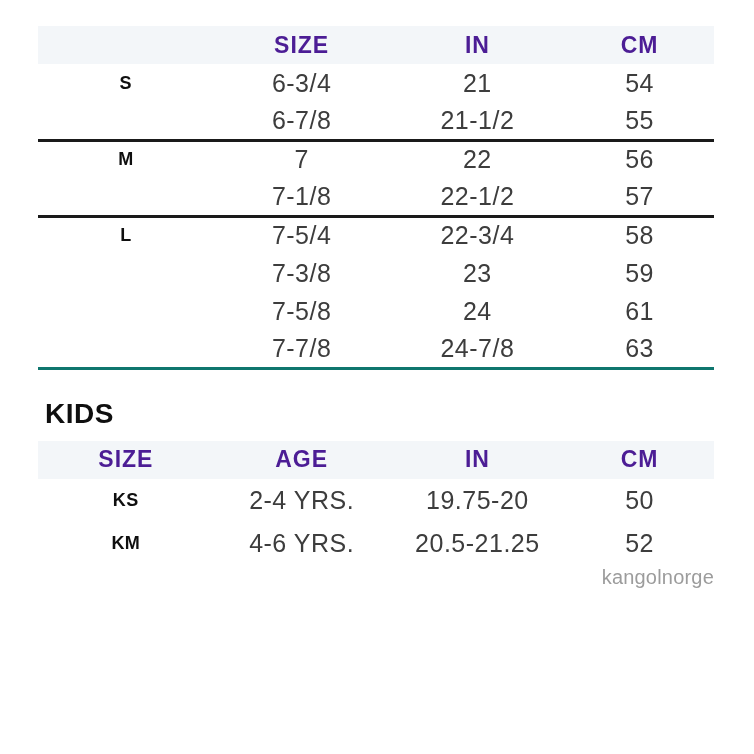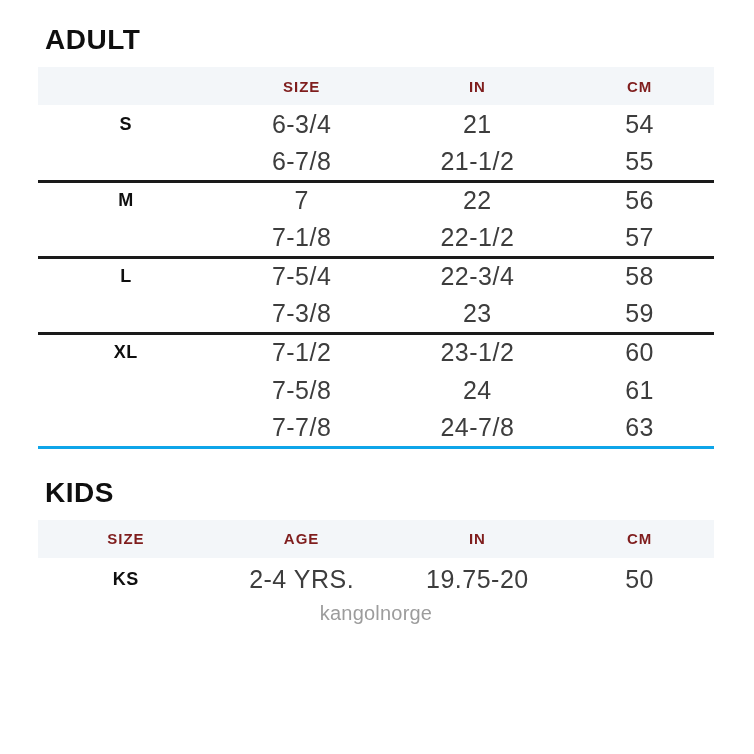--- a/index.html
+++ b/index.html
@@ -28,24 +28,24 @@
     table-layout: fixed;
   }
   col.c1 { width: 26%; }
   col.c2 { width: 26%; }
   col.c3 { width: 26%; }
   col.c4 { width: 22%; }
 
   thead th {
     background: #f3f6f9;
     height: 38px;
-    font-size: 15px;
+    font-size: 23px;
     font-weight: 700;
     letter-spacing: 1px;
-    color: #7f1d1d;
+    color: #4c1d95;
     text-align: center;
     vertical-align: middle;
     padding: 0;
   }
 
   td {
     height: 38px;
     padding: 0;
     text-align: center;
     vertical-align: middle;
@@ -57,39 +57,38 @@
     font-weight: 400;
   }
   td.lbl {
     font-size: 18px;
     font-weight: 700;
     color: #0f0f0f;
     letter-spacing: 0.5px;
   }
 
   tr.group-start td { border-top: 3px solid #1a1a1a; }
-  table.adult tr.last-row td { border-bottom: 3px solid #0ea5e9; }
+  table.adult tr.last-row td { border-bottom: 3px solid #0f766e; }
 
   table.kids td { height: 43px; }
 
   .watermark {
     margin-top: 2px;
-    text-align: center;
+    text-align: right;
     font-size: 20px;
     line-height: 20px;
     color: #9c9c9c;
     letter-spacing: 0.2px;
   }
 </style>
 </head>
 <body>
 
 <div class="container">
 
-  <h2 class="section-title">ADULT</h2>
 
   <table class="adult">
     <colgroup>
         <col class="c1">
         <col class="c2">
         <col class="c3">
         <col class="c4">
       </colgroup>
     <thead>
       <tr>
@@ -132,26 +131,20 @@
         <td class="val">22-3/4</td>
         <td class="val">58</td>
       </tr>
       <tr>
         <td class="lbl"></td>
         <td class="val">7-3/8</td>
         <td class="val">23</td>
         <td class="val">59</td>
       </tr>
 
-      <tr class="group-start">
-        <td class="lbl">XL</td>
-        <td class="val">7-1/2</td>
-        <td class="val">23-1/2</td>
-        <td class="val">60</td>
-      </tr>
       <tr>
         <td class="lbl"></td>
         <td class="val">7-5/8</td>
         <td class="val">24</td>
         <td class="val">61</td>
       </tr>
 
       <tr class="last-row">
         <td class="lbl"></td>
         <td class="val">7-7/8</td>
@@ -178,18 +171,24 @@
         <th>CM</th>
       </tr>
     </thead>
     <tbody>
       <tr>
         <td class="lbl">KS</td>
         <td class="val">2-4 YRS.</td>
         <td class="val">19.75-20</td>
         <td class="val">50</td>
       </tr>
+      <tr>
+        <td class="lbl">KM</td>
+        <td class="val">4-6 YRS.</td>
+        <td class="val">20.5-21.25</td>
+        <td class="val">52</td>
+      </tr>
     </tbody>
   </table>
 
   <div class="watermark">kangolnorge</div>
 
 </div>
 
 </body></html>

